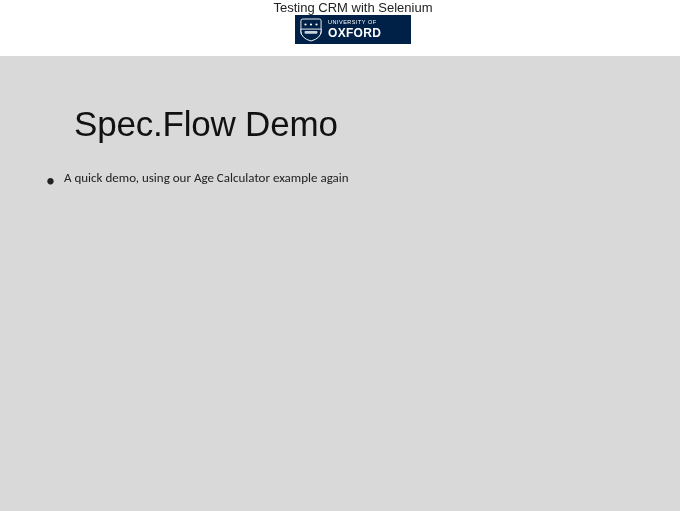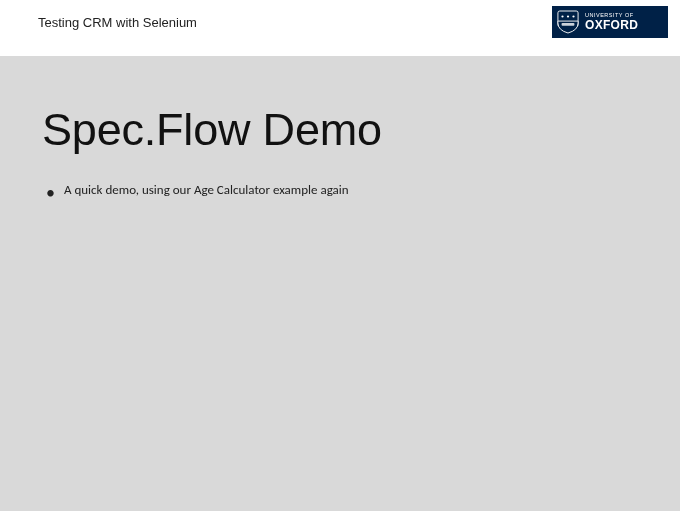--- a/index.html
+++ b/index.html
@@ -11,20 +11,21 @@
     position: relative;
   }
   .header {
     background: #ffffff;
     height: 56px;
     width: 100%;
     display: flex;
     align-items: center;
     justify-content: space-between;
     padding: 0 12px 12px 38px;
+    flex-direction: column;
   }
   .header-title {
     font-size: 13px;
     color: #222;
     font-weight: 400;
   }
   .logo {
     width: 116px;
     height: 32px;
     background: #002147;
@@ -51,25 +52,26 @@
   }
   .logo-main {
     font-size: 12px;
     font-weight: 600;
     letter-spacing: 0.3px;
   }
   .content {
     padding: 48px 42px 0 42px;
   }
   .title {
-    font-size: 45px;
+    font-size: 35px;
     font-weight: 400;
     color: #111;
     letter-spacing: -0.2px;
     margin-bottom: 26px;
+    margin-left: 32px;
   }
   .bullet-list {
     list-style: none;
     padding-left: 22px;
   }
   .bullet-item {
     position: relative;
     font-size: 13px;
     color: #222;
     line-height: 1.3;

